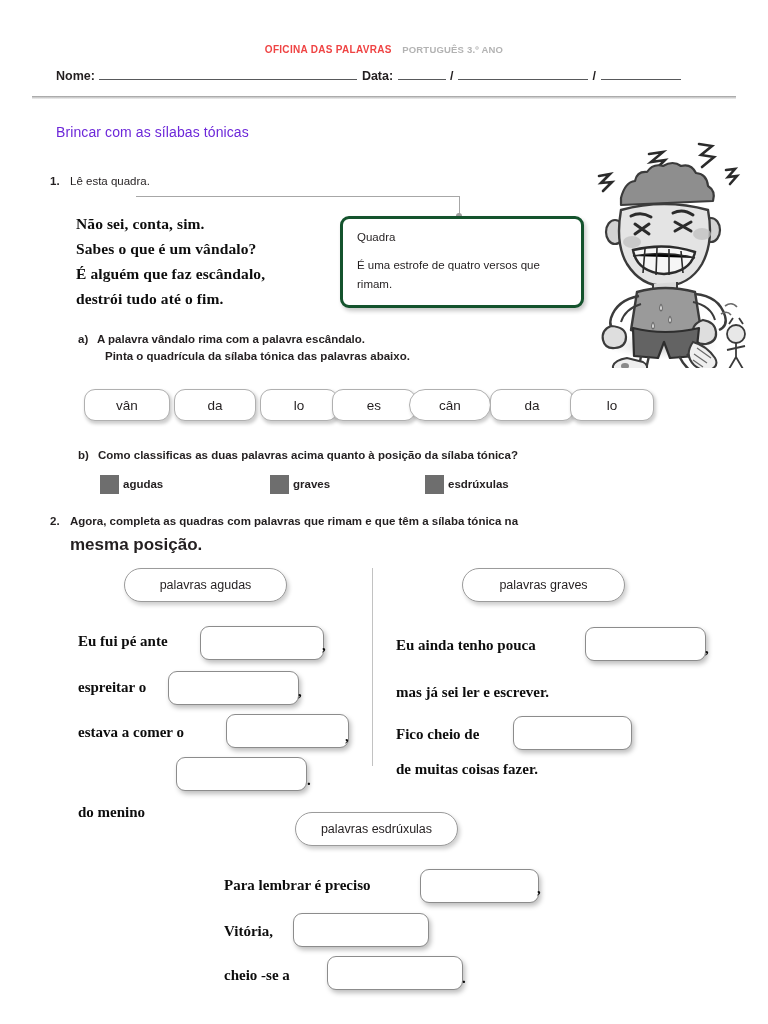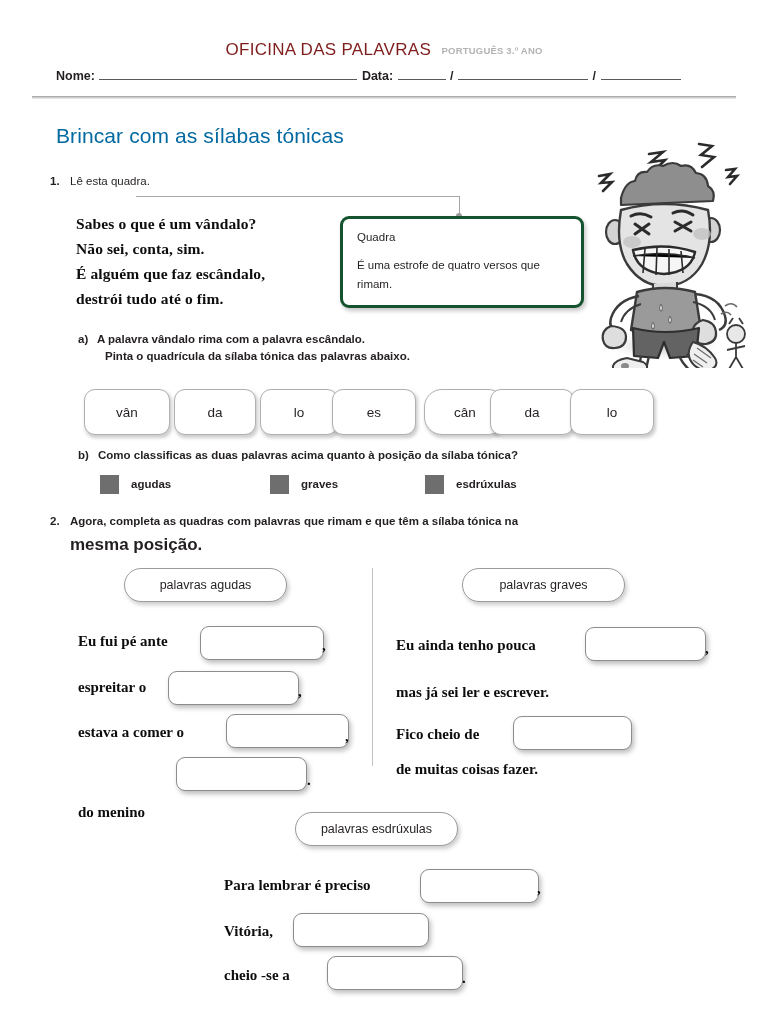--- a/index.html
+++ b/index.html
@@ -11,22 +11,22 @@
     overflow: hidden;
   }
   .page { position: relative; width: 768px; height: 1024px; }
 
   
   .hdr-title-row {
     position: absolute; left: 0; top: 40px; width: 768px;
     text-align: center;
   }
   .hdr-main {
-    font-size: 17px; font-weight: normal; letter-spacing: .3px;
-    color: #7f1d1d; display: inline-block; vertical-align: middle;
+    font-size: 10px; font-weight: bold; letter-spacing: .3px;
+    color: #ef4444; display: inline-block; vertical-align: middle;
   }
   .hdr-sub {
     font-size: 9.5px; font-weight: bold; letter-spacing: .2px;
     color: #b3b3b3; display: inline-block; vertical-align: middle;
     margin-left: 6px;
   }
   .hdr-fields {
     position: absolute; left: 56px; top: 68px; width: 660px;
     font-size: 12.5px; font-weight: bold; color: #231f20;
     white-space: nowrap;
@@ -40,21 +40,21 @@
   .w-d2 { width: 130px; }
   .w-d3 { width: 80px; }
   .hdr-rule {
     position: absolute; left: 32px; top: 96px; width: 704px; height: 3px;
     background: linear-gradient(to bottom, #9a9a9a 0%, #c9c9c9 45%, #f2f2f2 100%);
   }
 
   
   .sec-title {
     position: absolute; left: 56px; top: 124px;
-    font-size: 21px; color: #0369a1; letter-spacing: .1px;
+    font-size: 14px; color: #6d28d9; letter-spacing: .1px;
   }
 
   
   .q1-num {
     position: absolute; left: 50px; top: 175px;
     font-size: 11.5px; font-weight: bold; color: #231f20;
   }
   .q1-text {
     position: absolute; left: 70px; top: 175px;
     font-size: 11.5px; font-weight: normal; color: #231f20;
@@ -105,31 +105,31 @@
 
   
   .qa-lbl { position: absolute; left: 78px; top: 333px; font-size: 11.5px; font-weight: bold; color: #231f20; }
   .qa-l1 { position: absolute; left: 97px; top: 333px; font-size: 11.5px; font-weight: bold; color: #231f20; }
   .qa-l2 { position: absolute; left: 105px; top: 350px; font-size: 11.5px; font-weight: bold; color: #231f20; }
 
   
   .syl-row { position: absolute; left: 84px; top: 389px; height: 40px; }
   .syl {
     position: absolute; top: 0;
-    height: 46px; background: #fff;
+    height: 32px; background: #fff;
     border: 1px solid #b0b0b0; border-radius: 11px;
     box-shadow: 1.5px 2.5px 3.5px rgba(0,0,0,.20);
     display: flex; align-items: center; justify-content: center;
     font-size: 13.5px; color: #231f20; font-weight: normal;
   }
 
   
   .qb-lbl { position: absolute; left: 78px; top: 449px; font-size: 11.5px; font-weight: bold; color: #231f20; }
   .qb-txt { position: absolute; left: 98px; top: 449px; font-size: 11.5px; font-weight: bold; color: #231f20; }
-  .opt { position: absolute; top: 474px; height: 20px; display: flex; align-items: center; gap: 12px; }
+  .opt { position: absolute; top: 474px; height: 20px; display: flex; align-items: center; gap: 4px; }
   .sq { width: 19px; height: 19px; background: #6e6e6e; }
   .opt-lbl { font-size: 11.5px; font-weight: bold; color: #231f20; }
 
   
   .q2-num { position: absolute; left: 50px; top: 515px; font-size: 11.5px; font-weight: bold; color: #231f20; }
   .q2-l1 { position: absolute; left: 70px; top: 515px; font-size: 11.5px; font-weight: bold; color: #231f20; }
   .q2-l2 { position: absolute; left: 70px; top: 535px; font-size: 17px; font-weight: bold; color: #231f20; }
 
   .divider {
     position: absolute; left: 372px; top: 568px; width: 1px; height: 198px;
@@ -192,22 +192,22 @@
   <div class="sec-title">Brincar com as sílabas tónicas</div>
 
   <div class="q1-num">1.</div>
   <div class="q1-text">Lê esta quadra.</div>
 
   <div class="conn-h"></div>
   <div class="conn-v"></div>
   <div class="conn-dot"></div>
 
   <div class="poem1">
+    <div>Não sei, conta,  sim.</div>
     <div>Sabes o que é um vândalo?</div>
-    <div>Não sei, conta,  sim.</div>
     <div>É alguém que faz escândalo,</div>
     <div>destrói tudo até o fim.</div>
   </div>
 
   <div class="callout">
     <div class="callout-t1">Quadra</div>
     <div class="callout-t2">É uma estrofe de quatro versos que rimam.</div>
   </div>
 
   <div class="illo">
@@ -302,21 +302,21 @@
 
   <div class="qa-lbl">a)</div>
   <div class="qa-l1">A palavra vândalo rima com a palavra escândalo.</div>
   <div class="qa-l2">Pinta o quadrícula da sílaba tónica das palavras abaixo.</div>
 
   <div class="syl-row" id="syl-row">
       <div class="syl" style="left: 0px; width: 86px;">vân</div>
       <div class="syl" style="left: 90px; width: 82px;">da</div>
       <div class="syl" style="left: 176px; width: 78px;">lo</div>
       <div class="syl" style="left: 248px; width: 84px;">es</div>
-      <div class="syl" style="left: 340px; width: 82px; border-radius: 18px;">cân</div>
+      <div class="syl" style="left: 325px; width: 82px; border-radius: 18px;">cân</div>
       <div class="syl" style="left: 406px; width: 84px;">da</div>
       <div class="syl" style="left: 486px; width: 84px;">lo</div>
     </div>
 
   <div class="qb-lbl">b)</div>
   <div class="qb-txt">Como classificas as duas palavras acima quanto à posição da sílaba tónica?</div>
   <div id="opt-host">
       <div class="opt" style="left: 100px;">
         <span class="sq" style="background: rgb(110, 110, 110);"></span>
         <span class="opt-lbl">agudas</span>

